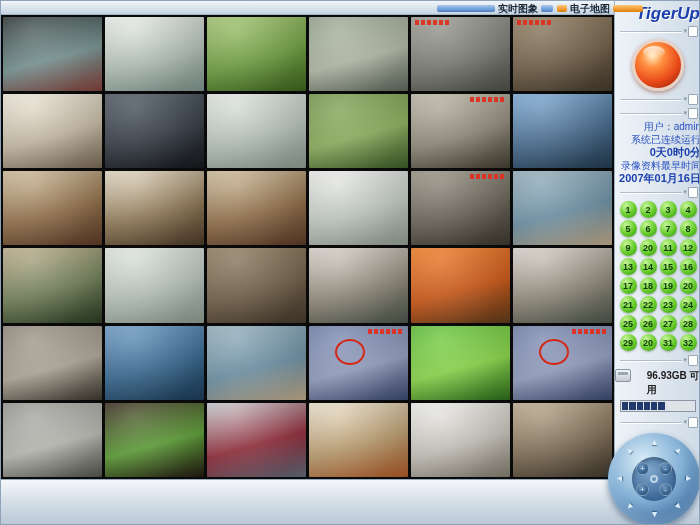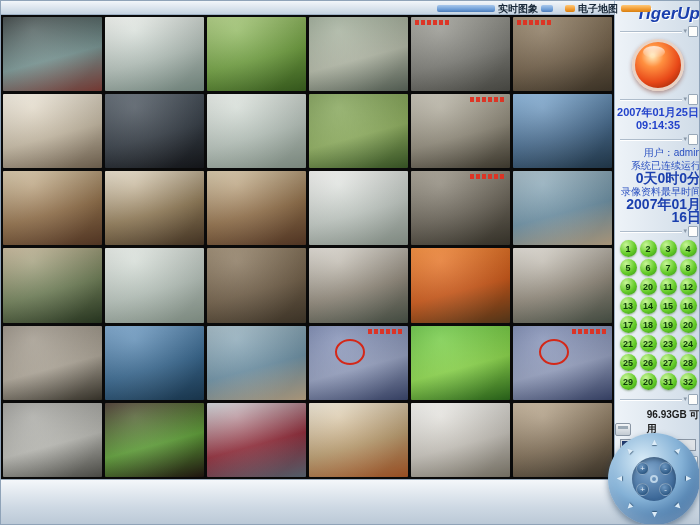--- a/index.html
+++ b/index.html
@@ -2,21 +2,21 @@
 <html><head>
 <meta charset="utf-8">
 <style>
   html,body{margin:0;padding:0;background:#9db0c2;}
   #app{position:relative;width:700px;height:525px;overflow:hidden;
        background:#ccd9e6;font-family:"Liberation Sans",sans-serif;
        border:1px solid #8fa3b8;box-sizing:border-box;}
   
   .topstrip{position:absolute;left:0;top:0;width:613px;height:14px;
       background:linear-gradient(#f2f6fa,#c6d4e2);border-bottom:1px solid #9fb2c6;box-sizing:border-box;}
-  .tabs{position:absolute;left:436px;top:2px;height:11px;display:flex;align-items:center;gap:12px;z-index:3;}
+  .tabs{position:absolute;left:436px;top:2px;height:11px;display:flex;align-items:center;gap:4px;z-index:3;}
   .tab{display:flex;align-items:center;gap:3px;font-size:10px;font-weight:bold;color:#1a2a3a;cursor:default;}
   .tab .bar{height:7px;border-radius:2px;}
   .bar.blue{background:linear-gradient(#a9c8ec,#6f9fd8 60%,#4d7cb8);}
   .bar.orange{background:linear-gradient(#ffc878,#f09a30 60%,#d87f10);}
   
   .grid{position:absolute;left:0;top:14px;width:613px;height:464px;background:#0a0a0a;
       display:grid;grid-template-columns:repeat(6,1fr);grid-template-rows:repeat(6,1fr);
       gap:3px;padding:2px;box-sizing:border-box;}
   .cell{position:relative;overflow:hidden;border-radius:1px;}
   .cell::after{content:"";position:absolute;inset:0;
@@ -36,27 +36,27 @@
   .divider .line{flex:1;height:1px;background:#aebccb;box-shadow:0 1px 0 #fff;}
   .divider .chev{font-size:7px;color:#8a98a8;margin:0 1px;}
   .divider .note{width:8px;height:9px;background:#fdfdfb;border:1px solid #98a8b8;border-radius:1px;}
   .orb{width:46px;height:46px;margin:1px auto;border-radius:50%;position:relative;
       background:radial-gradient(circle at 38% 30%,#ffe2b0 4%,#ff9040 26%,#e84818 62%,#a02808 88%);
       border:3px solid #e9d2c4;box-shadow:0 2px 4px rgba(120,40,20,.45);}
   .orb::before{content:"";position:absolute;left:8px;top:4px;width:22px;height:12px;border-radius:50%;
       background:linear-gradient(rgba(255,255,255,.75),rgba(255,255,255,0));}
   .clock{text-align:center;color:#2343cb;font-weight:bold;font-size:11px;line-height:13px;}
   .uinfo{text-align:right;font-size:10px;line-height:13px;color:#2a50c0;}
-  .uinfo .strong{font-weight:bold;color:#1b3fae;font-size:14px;}
+  .uinfo .strong{font-weight:bold;color:#1b3fae;font-size:11px;}
   .channels{display:grid;grid-template-columns:repeat(4,17px);gap:2px 3px;justify-content:center;margin-top:2px;}
   .ch{width:17px;height:17px;border-radius:50%;border:0;padding:0;font-family:inherit;
       font-size:9px;font-weight:bold;color:#0c3a08;display:flex;align-items:center;justify-content:center;
       background:radial-gradient(circle at 35% 28%,#c8f598,#66cc2a 55%,#2f9210);
       box-shadow:0 1px 2px rgba(40,80,20,.4);cursor:pointer;}
-  .disk{display:flex;align-items:flex-end;gap:16px;justify-content:center;
+  .disk{display:flex;align-items:flex-start;gap:16px;justify-content:center;
       font-size:10px;font-weight:bold;color:#1a1a1a;margin-top:2px;}
   .hdd{width:16px;height:11px;border:1px solid #8a96a4;border-radius:2px;
       background:linear-gradient(#f4f6f8,#c2cad2);position:relative;}
   .hdd::after{content:"";position:absolute;left:2px;top:2px;right:2px;height:3px;background:#9aa8b4;}
   .dbar{width:76px;height:12px;margin:3px auto 0;border:1px solid #8a96a4;background:#dfe3e7;
       display:flex;gap:1px;padding:1px;box-sizing:border-box;}
   .seg{flex:1;} .seg.fill{background:#223a6e;}
   
   .bbar{position:absolute;left:0;top:478px;width:700px;height:47px;box-sizing:border-box;
       background:linear-gradient(#f4f7fa,#cdd8e3 60%,#b9c7d5);border-top:1px solid #98a8b8;}
@@ -161,24 +161,20 @@
     </div>
 
     <div class="orb"></div>
 
     <div class="divider">
       <span class="line"></span>
         <span class="chev">▾</span>
       <span class="note"></span>
     </div>
 
-    <div class="clock">
-      <div>2007年01月25日</div>
-      <div>09:14:35</div>
-    </div>
 
     <div class="divider">
       <span class="line"></span>
         <span class="chev">▾</span>
       <span class="note"></span>
     </div>
 
     <div class="uinfo">
       <div><span>用户：</span><span>admin</span></div>
       <div>系统已连续运行</div>

